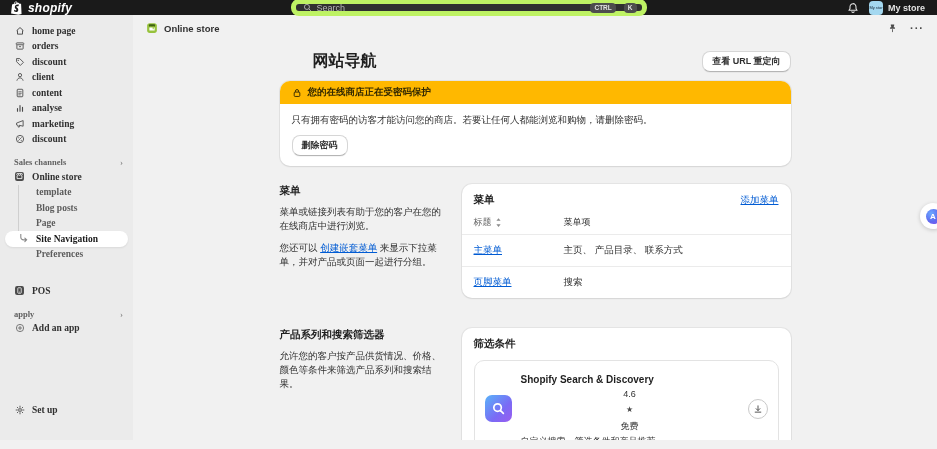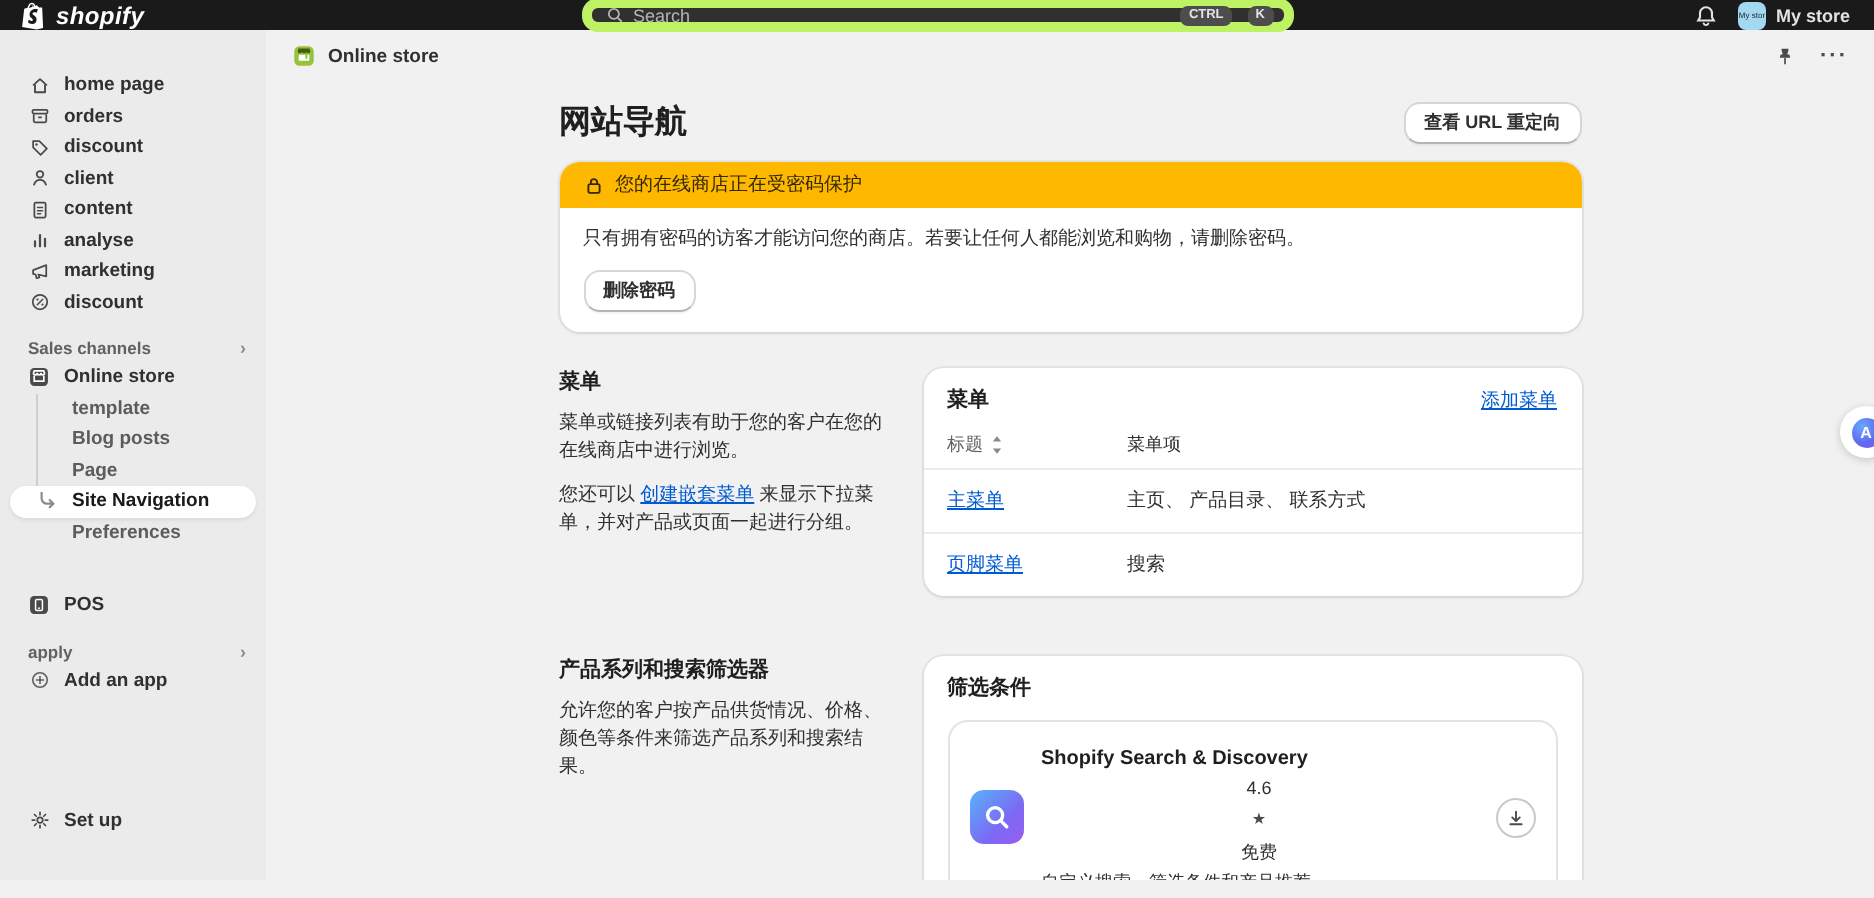--- a/index.html
+++ b/index.html
@@ -13,21 +13,21 @@
   .searchbar { position:absolute; left:50%; transform:translateX(-50%); width:356px; height:17px; background:#303030; border:5px solid #bef264; border-radius:8px; display:flex; align-items:center; padding:0 5px 0 7px; gap:5px; }
   .searchbar .ph { color:#b5b5b5; font-size:9px; flex:1; }
   .kbd { background:#4d4d4d; color:#e3e3e3; font-size:6.5px; font-weight:bold; border-radius:4px; padding:1.5px 4px; margin-left:3px; }
   .top-right { display:flex; align-items:center; gap:10px; }
   .avatar-group { display:flex; align-items:center; gap:5px; }
   .avatar { width:14px; height:14px; background:#a4d8f0; border-radius:4px; color:#123; font-size:4px; display:flex; align-items:center; justify-content:center; overflow:hidden; white-space:nowrap; }
   .store-name { color:#e3e3e3; font-size:9px; font-weight:bold; }
 
   
   .shell { display:flex; height:425px; }
-  .sidebar { width:133px; background:#ebebeb; padding-top:20px; position:relative; flex-shrink:0; }
+  .sidebar { width:133px; background:#ebebeb; padding-top:8px; position:relative; flex-shrink:0;font-family:Liberation Serif, serif; }
   .main { flex:1; position:relative; overflow:hidden; }
 
   
   .nav-item { display:flex; align-items:center; gap:7px; height:15.5px; padding:0 8px 0 14px; font-size:9.5px; font-weight:600; color:#303030; cursor:pointer; }
   .nav-item .ico { width:11px; height:11px; display:flex; align-items:center; justify-content:center; flex-shrink:0; }
   .section-hdr { display:flex; align-items:center; justify-content:space-between; padding:0 10px 0 14px; height:14px; margin-top:8px; font-size:8.5px; font-weight:600; color:#616161; }
   .section-hdr .chev { color:#8a8a8a; font-size:9px; }
   .subitems { position:relative; }
   .subitems::before { content:""; position:absolute; left:18px; top:0; height:56px; border-left:1px solid #cfcfcf; }
   .sub-item { display:flex; align-items:center; height:15.5px; padding-left:36px; font-size:9.5px; font-weight:600; color:#5c5c5c; cursor:pointer; }
@@ -35,30 +35,30 @@
   .sub-item.active .hook { position:absolute; left:14px; top:3px; }
   .setup-item { position:absolute; bottom:22px; left:0; right:0; }
 
   
   .crumb-bar { height:26px; display:flex; align-items:center; justify-content:space-between; padding:0 13px; }
   .crumb-left { display:flex; align-items:center; gap:6px; font-size:9.5px; font-weight:600; color:#303030; }
   .crumb-icons { display:flex; align-items:center; gap:12px; color:#4a4a4a; }
   .dots { font-size:11px; font-weight:bold; letter-spacing:1px; color:#4a4a4a; cursor:pointer; }
 
   .page-col { width:511px; margin:0 auto; }
-  .title-row { display:flex; align-items:flex-end; justify-content:space-between; margin-top:10px; }
+  .title-row { display:flex; align-items:flex-end; justify-content:space-between; margin-top:10px;margin-left:33px; }
   .page-title { font-size:16px; font-weight:bold; color:#1f1f1f; }
   .btn { background:#fff; border:1px solid #d6d6d6; border-bottom-color:#b5b5b5; border-radius:8px; font-size:9px; font-weight:600; color:#303030; padding:3px 9px; cursor:pointer; box-shadow:0 1px 0 rgba(0,0,0,.04); font-family:inherit; }
 
   .card { background:#fff; border-radius:10px; box-shadow:0 0 0 1px rgba(0,0,0,.05), 0 1px 2px rgba(0,0,0,.07); }
 
   
   .banner { margin-top:9px; overflow:hidden; }
   .banner-head { background:#ffb800; display:flex; align-items:center; gap:6px; padding:5px 12px; }
-  .banner-title { font-size:9.5px; font-weight:normal; color:#332900; }
+  .banner-title { font-size:9.5px; font-weight:bold; color:#332900; }
   .banner-body { padding:9px 12px 10px; }
   .banner-text { font-size:9.5px; color:#303030; line-height:1.4; }
   .banner-body .btn { display:inline-block; margin-top:9px; }
 
   
   .section { display:grid; grid-template-columns:168px 1fr; gap:14px; margin-top:18px; }
   .sec-left h3 { font-size:10.5px; font-weight:bold; color:#1f1f1f; margin-bottom:7px; }
   .sec-left p { font-size:9.5px; color:#303030; line-height:1.45; margin-bottom:8px; }
   a.lnk { color:#005bd3; text-decoration:underline; cursor:pointer; }
 

